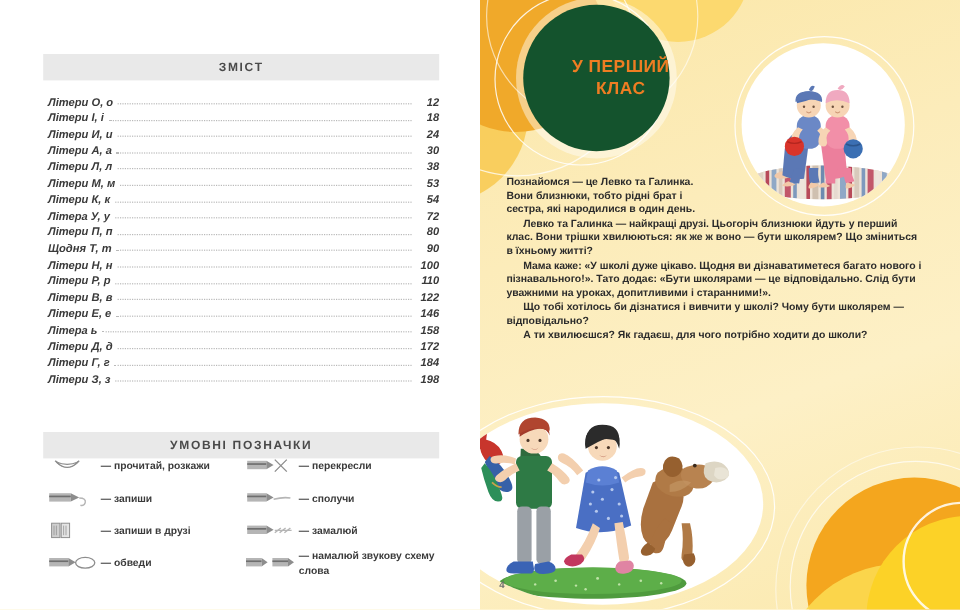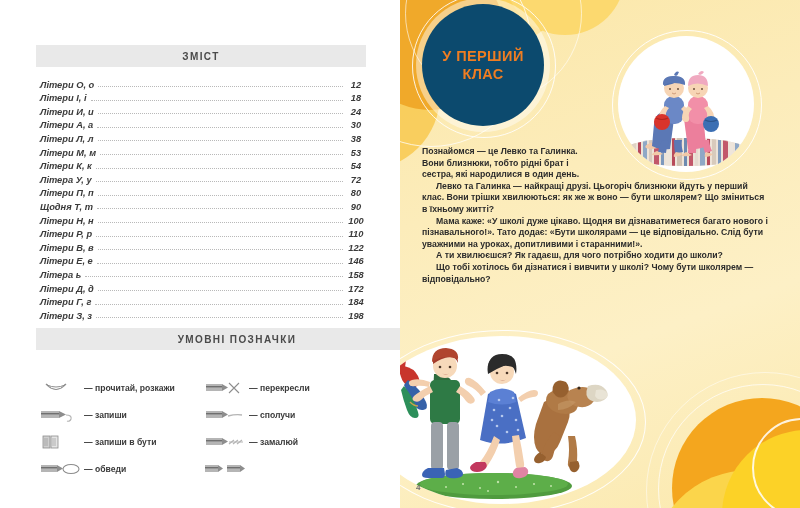--- a/index.html
+++ b/index.html
@@ -26,21 +26,21 @@
     background:#e9e9e9;
     display:flex;align-items:center;justify-content:center;
   }
   .section-banner span{
     font-size:10px;
     letter-spacing:1.4px;
     color:#4a4a4a;
     font-weight:600;
   }
   #banner-contents{top:45px;justify-content:center;}
-  #banner-legend{top:328px;padding-left:36px;}
+  #banner-legend{top:360px;}
 
   .toc{
     position:absolute;
     left:40px;top:76px;
     width:326px;
     font-style:italic;
   }
   .toc-row{
     display:flex;align-items:flex-end;
     height:13.6px;
@@ -50,21 +50,21 @@
   }
   .toc-label{white-space:nowrap;}
   .toc-dots{
     flex:1;
     margin:0 3px 2.5px 4px;
     border-bottom:1px dotted #b9b9b9;
     height:1px;
   }
   .toc-page{
     white-space:nowrap;
-    text-align:center;
+    text-align:right;
     min-width:20px;
   }
 
   
   .legend{
     position:absolute;
     left:40px;top:374px;
     width:330px;
     display:flex;
   }
@@ -105,25 +105,25 @@
   #blob-a{left:-80px;top:-95px;width:190px;height:190px;background:#f9c13c;}
   #blob-b{left:-45px;top:-40px;width:150px;height:150px;background:#f0a92a;}
   #blob-c{left:10px;top:-110px;width:160px;height:160px;background:#fbd25c;}
   #blob-d{left:105px;top:-85px;width:120px;height:120px;background:#fcd96f;}
   #blob-e{left:-110px;top:20px;width:150px;height:150px;background:#f8c94f;opacity:.85;}
   #ring-a{left:-70px;top:-55px;width:200px;height:200px;}
   #ring-b{left:5px;top:-75px;width:175px;height:175px;border-color:rgba(255,255,255,.6);}
 
   .title-circle{
     position:absolute;
-    left:22px;top:4px;
+    left:36px;top:4px;
     width:122px;height:122px;
     border-radius:50%;
-    background:#0c4a6e;
-    display:flex;align-items:center;justify-content:center;
+    background:#14532d;
+    display:flex;align-items:center;justify-content:flex-end;
     box-shadow:0 0 0 6px rgba(255,255,255,.45);
   }
   .title-circle .title-text{
     text-align:center;
     color:#ef7d22;
     font-weight:700;
     font-size:14.5px;
     line-height:18px;
     letter-spacing:.4px;
   }
@@ -313,21 +313,21 @@
             <span class="legend-text">— запиши</span>
           </div>
           <div class="legend-row">
             <span class="legend-icon">
               <svg viewBox="0 0 44 16" width="44" height="16">
                 <rect x="3" y="2" width="7" height="12" fill="#cfcfcf" stroke="#8d8d8d" stroke-width=".8"></rect>
                 <rect x="11" y="2" width="7" height="12" fill="#e4e4e4" stroke="#8d8d8d" stroke-width=".8"></rect>
                 <path d="M5 4 v8 M7 4 v8 M13 4 v8 M15 4 v8" stroke="#8d8d8d" stroke-width=".6"></path>
               </svg>
             </span>
-            <span class="legend-text">— запиши в бути</span>
+            <span class="legend-text">— запиши в друзі</span>
           </div>
           <div class="legend-row">
             <span class="legend-icon">
               <svg viewBox="0 0 44 16" width="44" height="16">
                 <rect x="1" y="4" width="16" height="7" fill="#b5b5b5"></rect>
                 <rect x="1" y="6" width="16" height="1.4" fill="#6f6f6f"></rect>
                 <path d="M17 4 l6 3.5 l-6 3.5 z" fill="#8d8d8d"></path>
                 <ellipse cx="31" cy="8" rx="8" ry="4.5" fill="none" stroke="#8d8d8d" stroke-width="1.1"></ellipse>
               </svg>
             </span>
@@ -373,20 +373,21 @@
             <span class="legend-icon">
               <svg viewBox="0 0 44 16" width="44" height="16">
                 <rect x="0" y="4" width="13" height="7" fill="#b5b5b5"></rect>
                 <rect x="0" y="6" width="13" height="1.4" fill="#6f6f6f"></rect>
                 <path d="M13 4 l5 3.5 l-5 3.5 z" fill="#8d8d8d"></path>
                 <rect x="22" y="4" width="13" height="7" fill="#b5b5b5"></rect>
                 <rect x="22" y="6" width="13" height="1.4" fill="#6f6f6f"></rect>
                 <path d="M35 4 l5 3.5 l-5 3.5 z" fill="#8d8d8d"></path>
               </svg>
             </span>
+            <span class="legend-text">— намалюй звукову схему слова</span>
           </div>
         </div>
     </div>
   </div>
 
   <div class="page-right">
     <div class="bg-base"></div>
 
     <div class="blob" id="blob-a"></div>
     <div class="blob" id="blob-e"></div>
@@ -486,22 +487,22 @@
           <path d="M68 116 q-4 2 -4 4 q6 1 10 -1 z" fill="#f2c9a8"></path>
           <path d="M88 116 q-2 3 -1 5 q5 0 8 -3 z" fill="#f2c9a8"></path>
         </g>
       </svg>
     </div>
 
     <div class="body-text">
       <p class="p-narrow">Познайомся — це Левко та Галинка. Вони близнюки, тобто рідні брат і сестра, які народилися в один день.</p>
       <p class="p-ind">Левко та Галинка — найкращі друзі. Цьогоріч близнюки йдуть у перший клас. Вони трішки хвилюються: як же ж воно — бути школярем? Що зміниться в їхньому житті?</p>
       <p class="p-ind">Мама каже: «У школі дуже цікаво. Щодня ви дізнаватиметеся багато нового і пізнавального!». Тато додає: «Бути школярами — це відповідально. Слід бути уважними на уроках, допитливими і старанними!».</p>
+      <p class="p-ind">Що тобі хотілось би дізнатися і вивчити у школі? Чому бути школярем — відповідально?</p>
       <p class="p-ind">А ти хвилюєшся? Як гадаєш, для чого потрібно ходити до школи?</p>
-      <p class="p-ind">Що тобі хотілось би дізнатися і вивчити у школі? Чому бути школярем — відповідально?</p>
     </div>
 
     <div class="blob" id="blob-f"></div>
     <div class="blob" id="blob-h"></div>
     <div class="blob" id="blob-g"></div>
     <div class="ring" id="ring-c"></div>
     <div class="ring" id="ring-d"></div>
     <div class="ring" id="ring-e"></div>
 
     <div class="ring" id="ring-photo-bot"></div>

